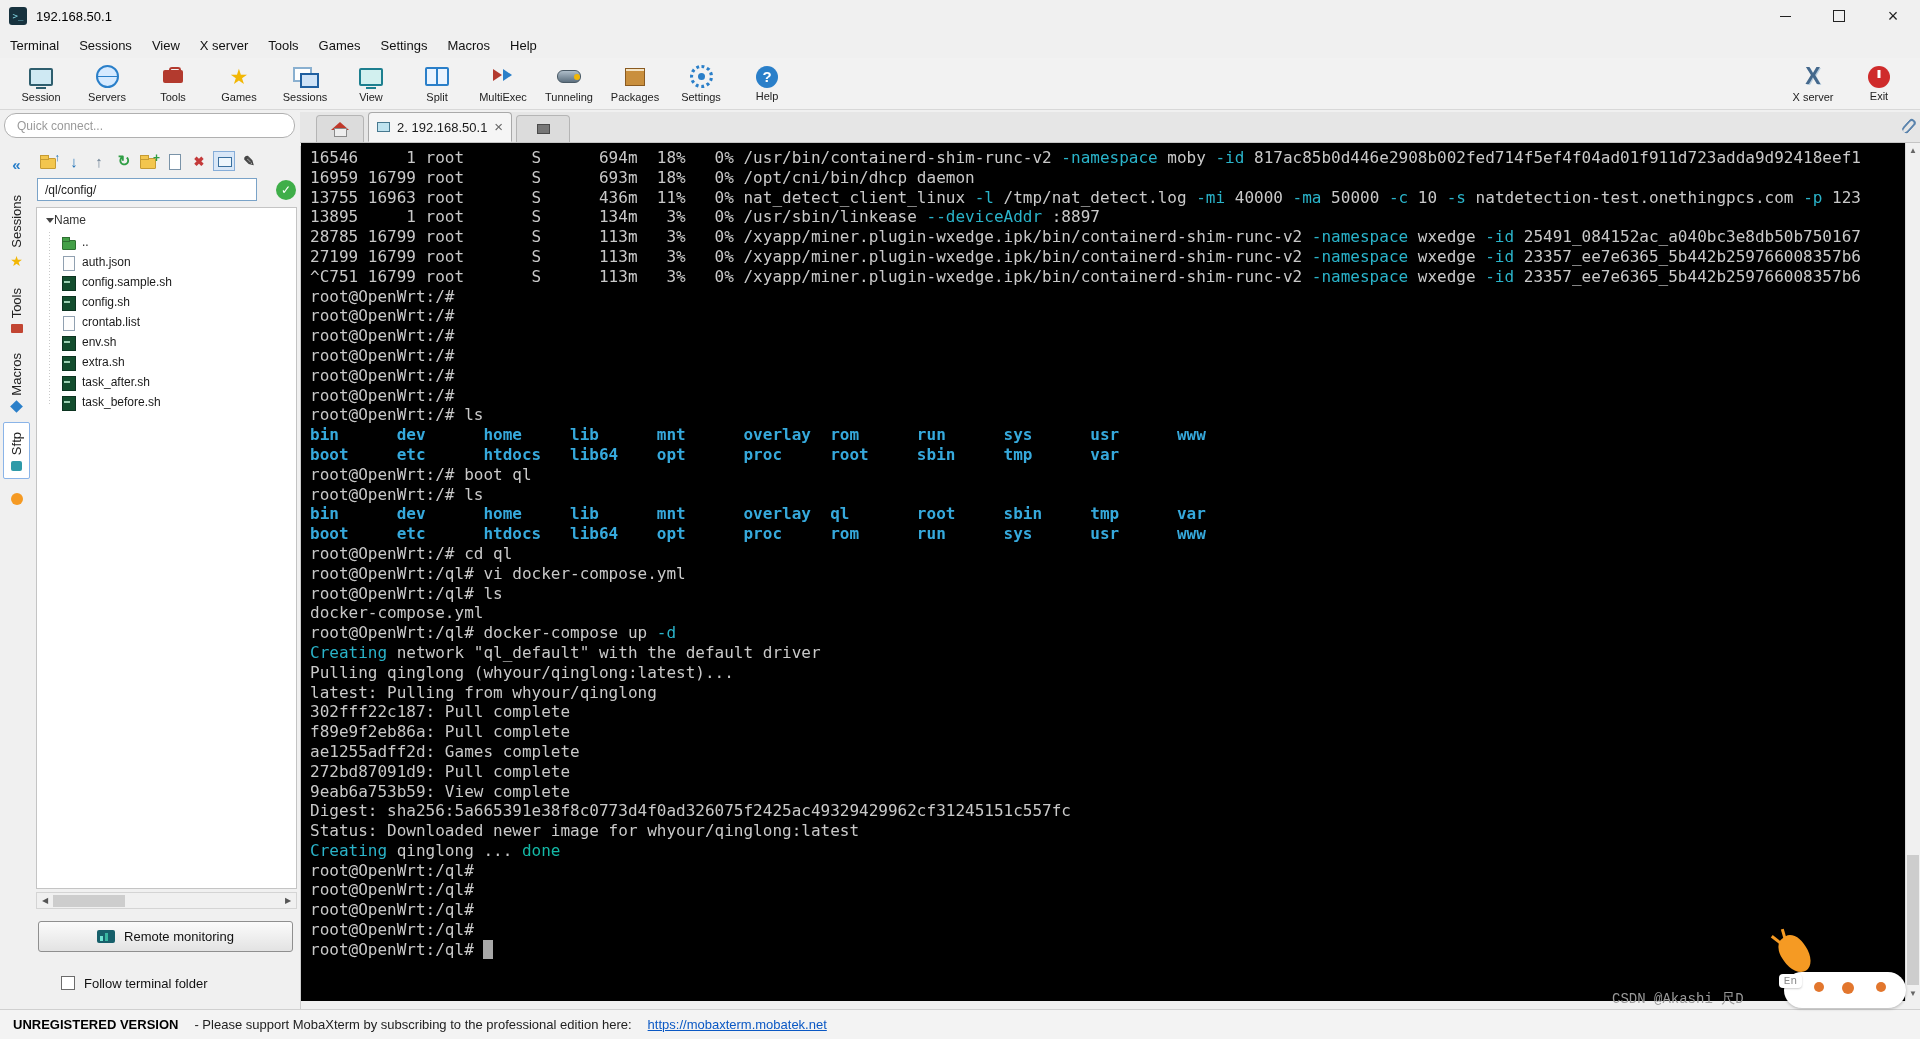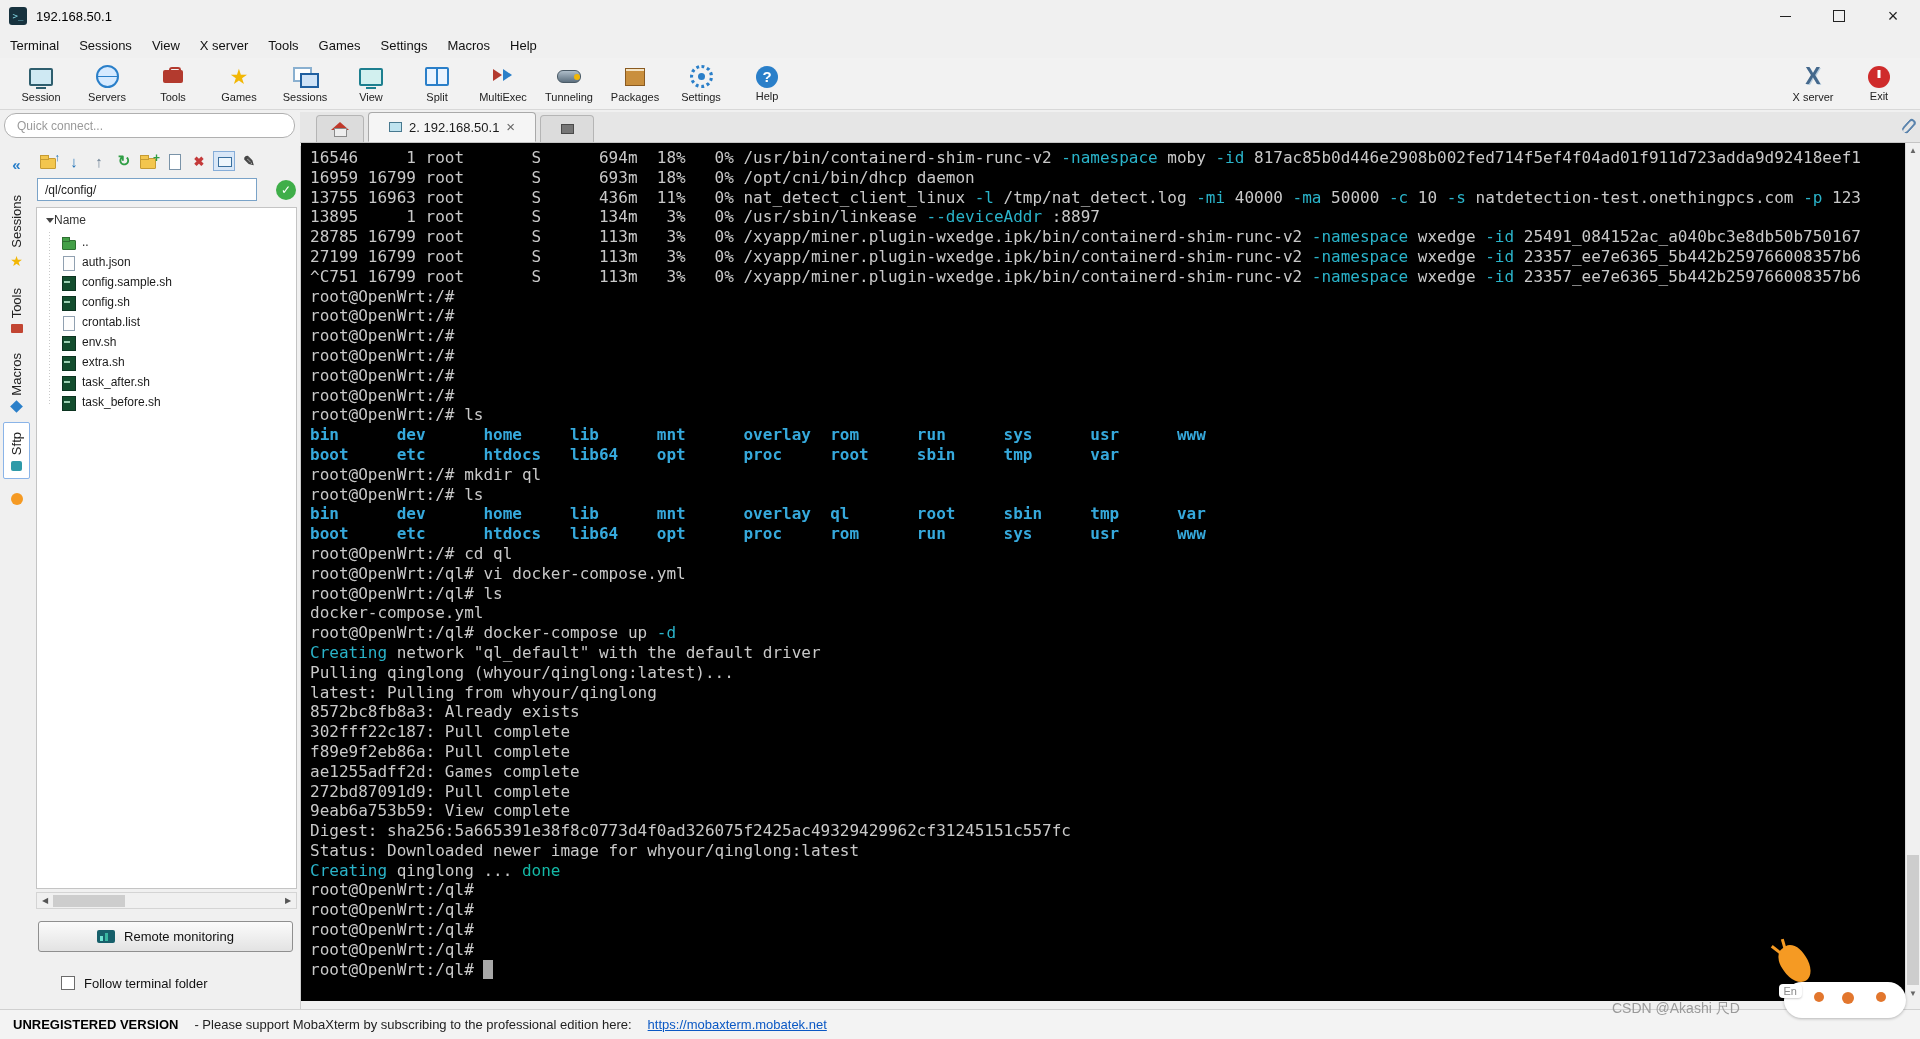--- a/index.html
+++ b/index.html
@@ -56,21 +56,21 @@
   
   .quick-connect { position:absolute; left:4px; top:113px; width:291px; height:25px; border:1px solid #b0b0b0; border-radius:12px; background:#fff; padding:0 12px; font-size:12px; color:#333; outline:none; }
   .quick-connect::placeholder { color:#9a9a9a; }
 
   
   .tabbar { position:absolute; left:300px; top:112px; right:0; height:31px; background:#e6e6e6; border-bottom:1px solid #c4c4c4; display:flex; align-items:flex-end; padding-left:16px; gap:4px; }
   .tab-home { width:48px; height:27px; background:#dcdcdc; border:1px solid #b5b5b5; border-bottom:none; border-radius:4px 4px 0 0; display:flex; align-items:center; justify-content:center; }
   .home-icon { position:relative; width:18px; height:15px; }
   .home-icon::before { content:""; position:absolute; top:0; left:0; width:0; height:0; border-left:9px solid transparent; border-right:9px solid transparent; border-bottom:8px solid #c0392b; }
   .home-icon::after { content:""; position:absolute; bottom:0; left:3px; width:11px; height:7px; background:#eee; border:1px solid #8a8a8a; }
-  .tab-active { height:30px; background:#f5f5f5; border:1px solid #a9a9a9; border-bottom:1px solid #f5f5f5; border-radius:4px 4px 0 0; display:flex; align-items:center; gap:7px; padding:0 20px; }
+  .tab-active { height:30px; background:#f5f5f5; border:1px solid #a9a9a9; border-bottom:1px solid #f5f5f5; border-radius:4px 4px 0 0; display:flex; align-items:center; gap:7px; padding:0 8px; }
   .tabmon { width:13px; height:10px; border:1px solid #47788f; background:#bfe3ef; }
   .tab-label { font-size:13px; color:#1a1a1a; white-space:nowrap; }
   .tab-close::before { content:"×"; font-size:15px; color:#666; }
   .tab-new { width:54px; height:27px; background:#dcdcdc; border:1px solid #b5b5b5; border-bottom:none; border-radius:4px 4px 0 0; display:flex; align-items:center; justify-content:center; }
   .newtab-icon { width:13px; height:10px; border:1px solid #4a4a4a; background:#767676; }
   .clip { position:absolute; right:7px; top:6px; width:8px; height:16px; border:2px solid #5b84ad; border-radius:4px; border-bottom:none; transform:rotate(42deg); }
 
   
   .side-strip { position:absolute; left:0; top:146px; width:33px; bottom:30px; display:flex; flex-direction:column; align-items:center; }
   .collapse { height:24px; display:flex; align-items:center; justify-content:center; color:#2a7fc9; font-weight:bold; font-size:15px; margin:6px 0 10px; }
@@ -145,21 +145,21 @@
   .vs-arrow { height:15px; display:flex; align-items:center; justify-content:center; font-size:8px; color:#666; }
   .vs-down { position:absolute; bottom:0; left:0; right:0; }
   .vs-thumb { position:absolute; left:1px; right:1px; bottom:16px; height:130px; background:#cdcdcd; }
 
   
   .statusbar { position:absolute; left:0; right:0; bottom:0; height:30px; background:#f3f3f3; border-top:1px solid #d0d0d0; display:flex; align-items:center; gap:16px; padding-left:13px; font-size:13px; color:#222; }
   .sb-version { font-weight:bold; color:#000; }
   .sb-link { color:#0a58c4; text-decoration:underline; }
 
   
-  .watermark { position:absolute; right:0; bottom:4px; width:310px; height:95px; pointer-events:none; z-index:50; }
+  .watermark { position:absolute; right:0; bottom:14px; width:310px; height:95px; pointer-events:none; z-index:50;font-family:Liberation Mono, monospace; }
   .wm-text { position:absolute; left:2px; top:60px; font-size:14px; color:#9a9a9a; }
   .carrot { position:absolute; right:112px; top:4px; width:26px; height:40px; background:#f59a23; border-radius:50% 50% 60% 60%; transform:rotate(-34deg); }
   .carrot::before { content:""; position:absolute; top:-8px; left:4px; width:3px; height:12px; background:#f59a23; transform:rotate(-18deg); }
   .carrot::after { content:""; position:absolute; top:-8px; left:13px; width:3px; height:12px; background:#f59a23; transform:rotate(18deg); }
   .wm-oval { position:absolute; right:14px; top:42px; width:122px; height:36px; background:#fff; border-radius:18px; box-shadow:0 1px 3px rgba(0,0,0,0.25); }
   .wm-badge { position:absolute; right:118px; top:44px; background:#fff; border-radius:4px; padding:1px 5px; font-size:11px; color:#8a8a8a; box-shadow:0 1px 2px rgba(0,0,0,0.2); }
   .wm-fig1, .wm-fig2, .wm-fig3 { position:absolute; width:10px; height:10px; border-radius:50%; background:#e2762d; top:52px; }
   .wm-fig1 { right:96px; } .wm-fig2 { right:66px; width:12px; height:12px; } .wm-fig3 { right:34px; }
 </style>
 </head>
@@ -393,33 +393,32 @@
     <div class="tline"><span class="s-w">^C751 16799 root       S      113m   3%   0% /xyapp/miner.plugin-wxedge.ipk/bin/containerd-shim-runc-v2 </span><span class="s-c">-namespace</span><span class="s-w"> wxedge </span><span class="s-c">-id</span><span class="s-w"> 23357_ee7e6365_5b442b259766008357b6</span></div>
     <div class="tline"><span class="s-w">root@OpenWrt:/#</span></div>
     <div class="tline"><span class="s-w">root@OpenWrt:/#</span></div>
     <div class="tline"><span class="s-w">root@OpenWrt:/#</span></div>
     <div class="tline"><span class="s-w">root@OpenWrt:/#</span></div>
     <div class="tline"><span class="s-w">root@OpenWrt:/#</span></div>
     <div class="tline"><span class="s-w">root@OpenWrt:/#</span></div>
     <div class="tline"><span class="s-w">root@OpenWrt:/# ls</span></div>
     <div class="tline"><span class="s-d">bin      dev      home     lib      mnt      overlay  rom      run      sys      usr      www</span></div>
     <div class="tline"><span class="s-d">boot     etc      htdocs   lib64    opt      proc     root     sbin     tmp      var</span></div>
-    <div class="tline"><span class="s-w">root@OpenWrt:/# mkdir ql</span></div>
+    <div class="tline"><span class="s-w">root@OpenWrt:/# boot ql</span></div>
     <div class="tline"><span class="s-w">root@OpenWrt:/# ls</span></div>
     <div class="tline"><span class="s-d">bin      dev      home     lib      mnt      overlay  ql       root     sbin     tmp      var</span></div>
     <div class="tline"><span class="s-d">boot     etc      htdocs   lib64    opt      proc     rom      run      sys      usr      www</span></div>
     <div class="tline"><span class="s-w">root@OpenWrt:/# cd ql</span></div>
     <div class="tline"><span class="s-w">root@OpenWrt:/ql# vi docker-compose.yml</span></div>
     <div class="tline"><span class="s-w">root@OpenWrt:/ql# ls</span></div>
     <div class="tline"><span class="s-w">docker-compose.yml</span></div>
     <div class="tline"><span class="s-w">root@OpenWrt:/ql# docker-compose up </span><span class="s-c">-d</span></div>
     <div class="tline"><span class="s-c">Creating</span><span class="s-w"> network "ql_default" with the default driver</span></div>
     <div class="tline"><span class="s-w">Pulling qinglong (whyour/qinglong:latest)...</span></div>
     <div class="tline"><span class="s-w">latest: Pulling from whyour/qinglong</span></div>
-    <div class="tline"><span class="s-w">8572bc8fb8a3: Already exists</span></div>
     <div class="tline"><span class="s-w">302fff22c187: Pull complete</span></div>
     <div class="tline"><span class="s-w">f89e9f2eb86a: Pull complete</span></div>
     <div class="tline"><span class="s-w">ae1255adff2d: Games complete</span></div>
     <div class="tline"><span class="s-w">272bd87091d9: Pull complete</span></div>
     <div class="tline"><span class="s-w">9eab6a753b59: View complete</span></div>
     <div class="tline"><span class="s-w">Digest: sha256:5a665391e38f8c0773d4f0ad326075f2425ac49329429962cf31245151c557fc</span></div>
     <div class="tline"><span class="s-w">Status: Downloaded newer image for whyour/qinglong:latest</span></div>
     <div class="tline"><span class="s-c">Creating</span><span class="s-w"> qinglong ... </span><span class="s-g">done</span></div>
     <div class="tline"><span class="s-w">root@OpenWrt:/ql#</span></div>
     <div class="tline"><span class="s-w">root@OpenWrt:/ql#</span></div>

